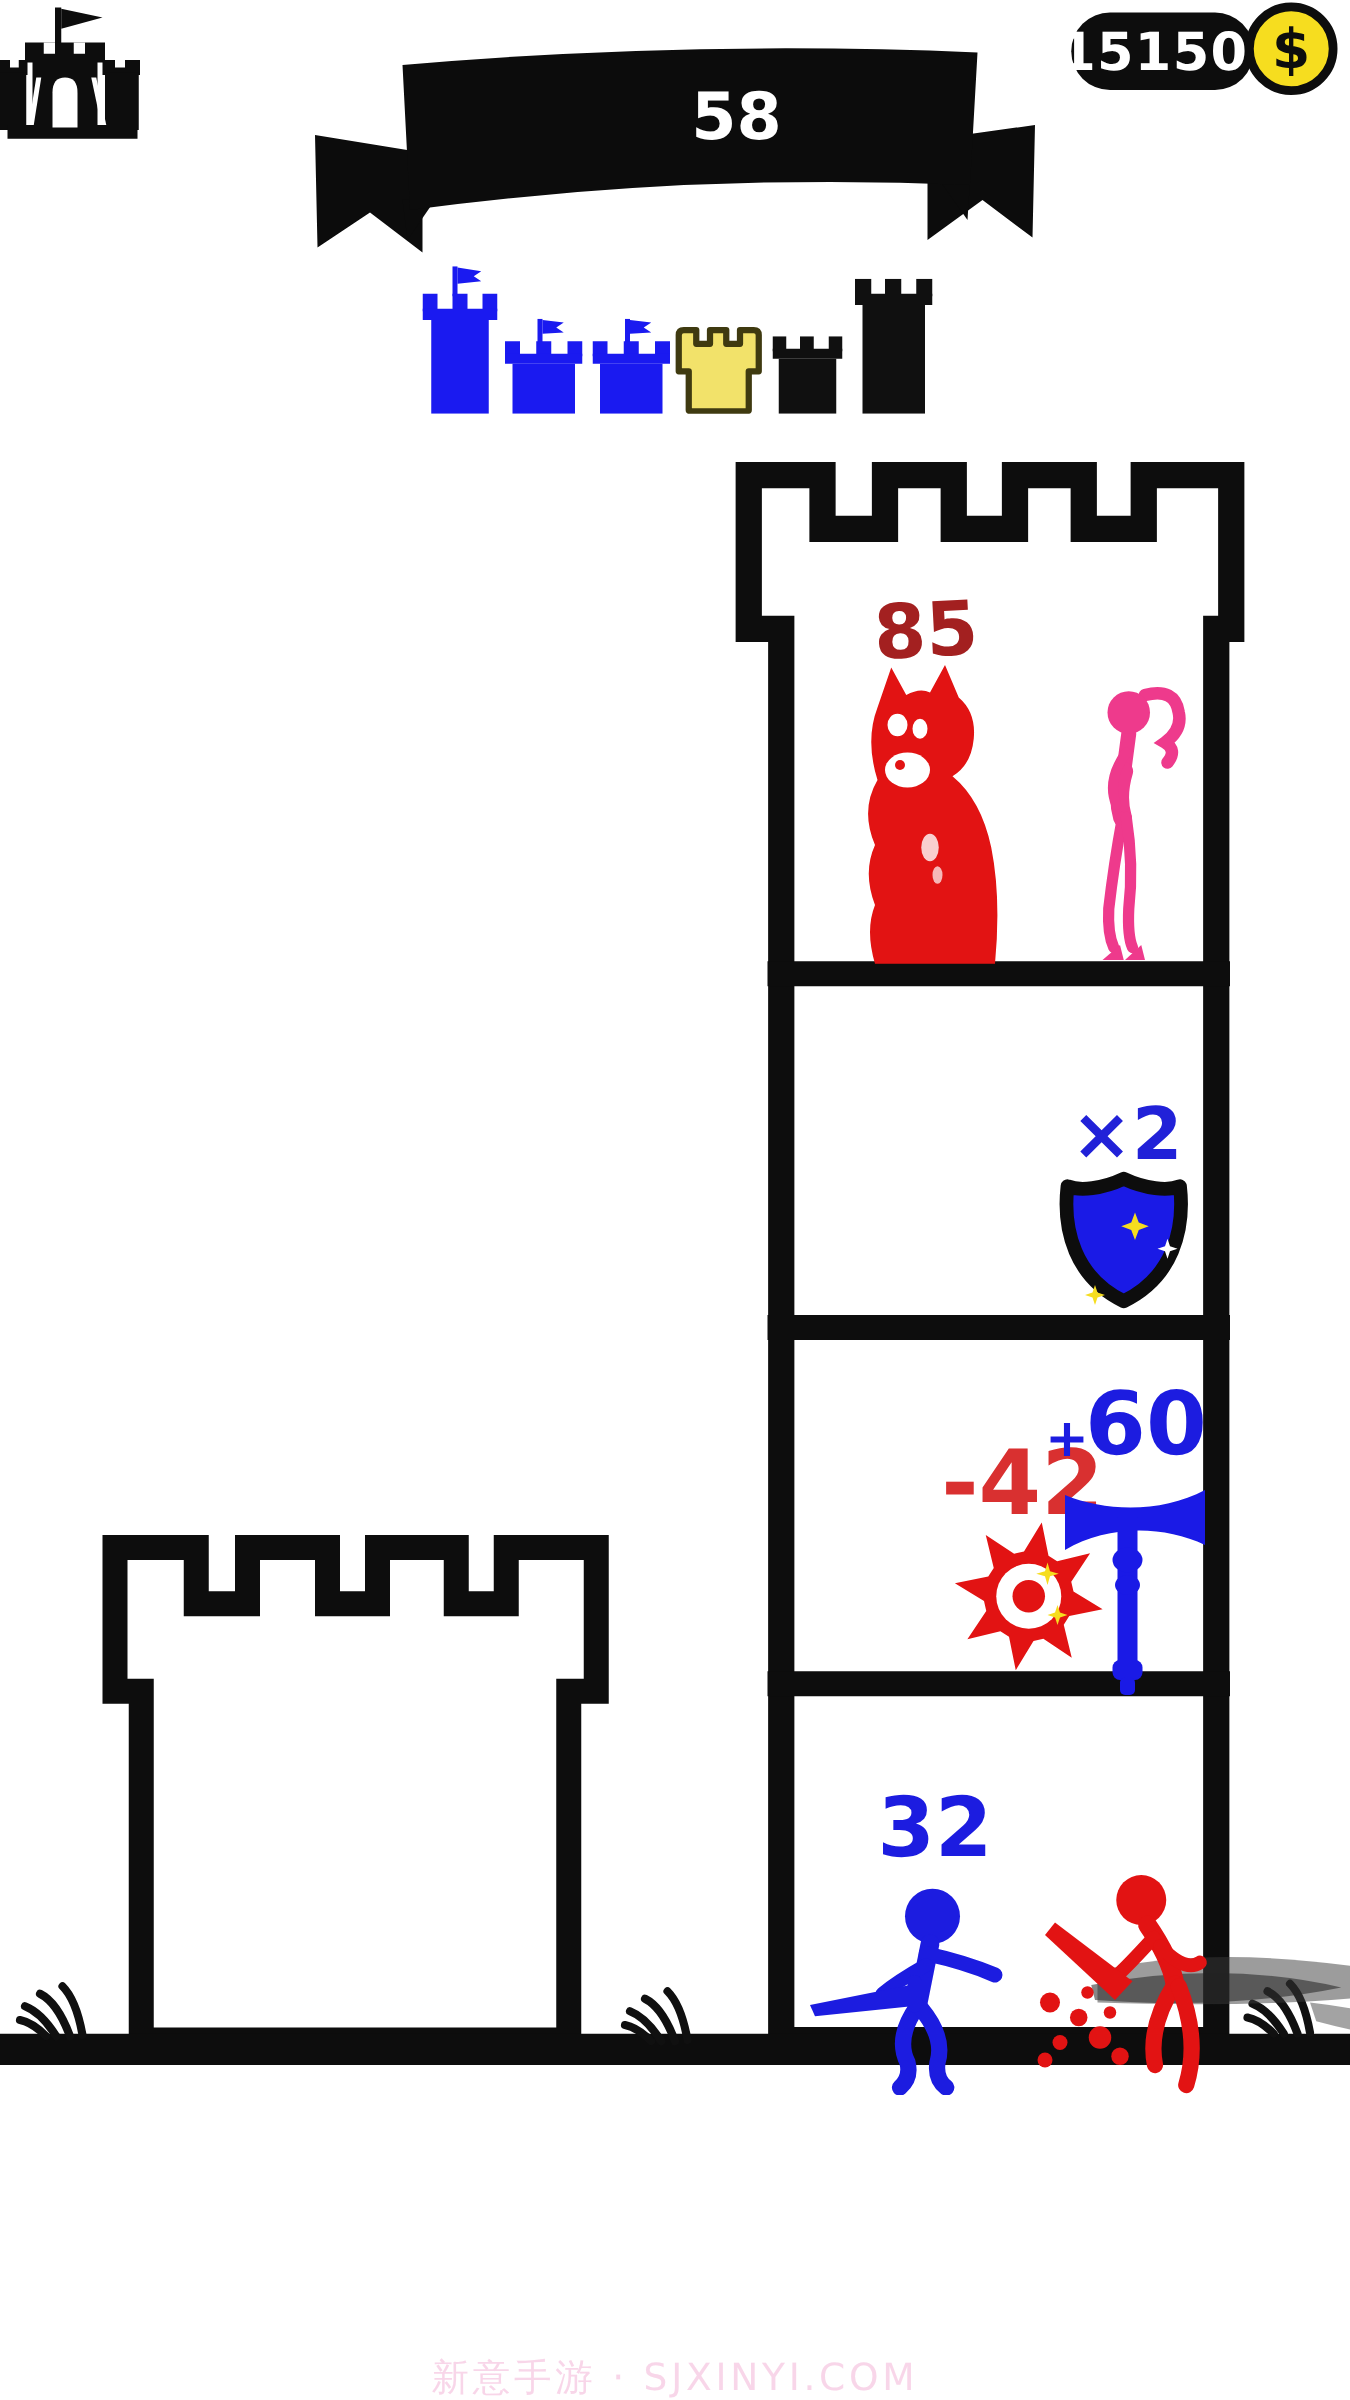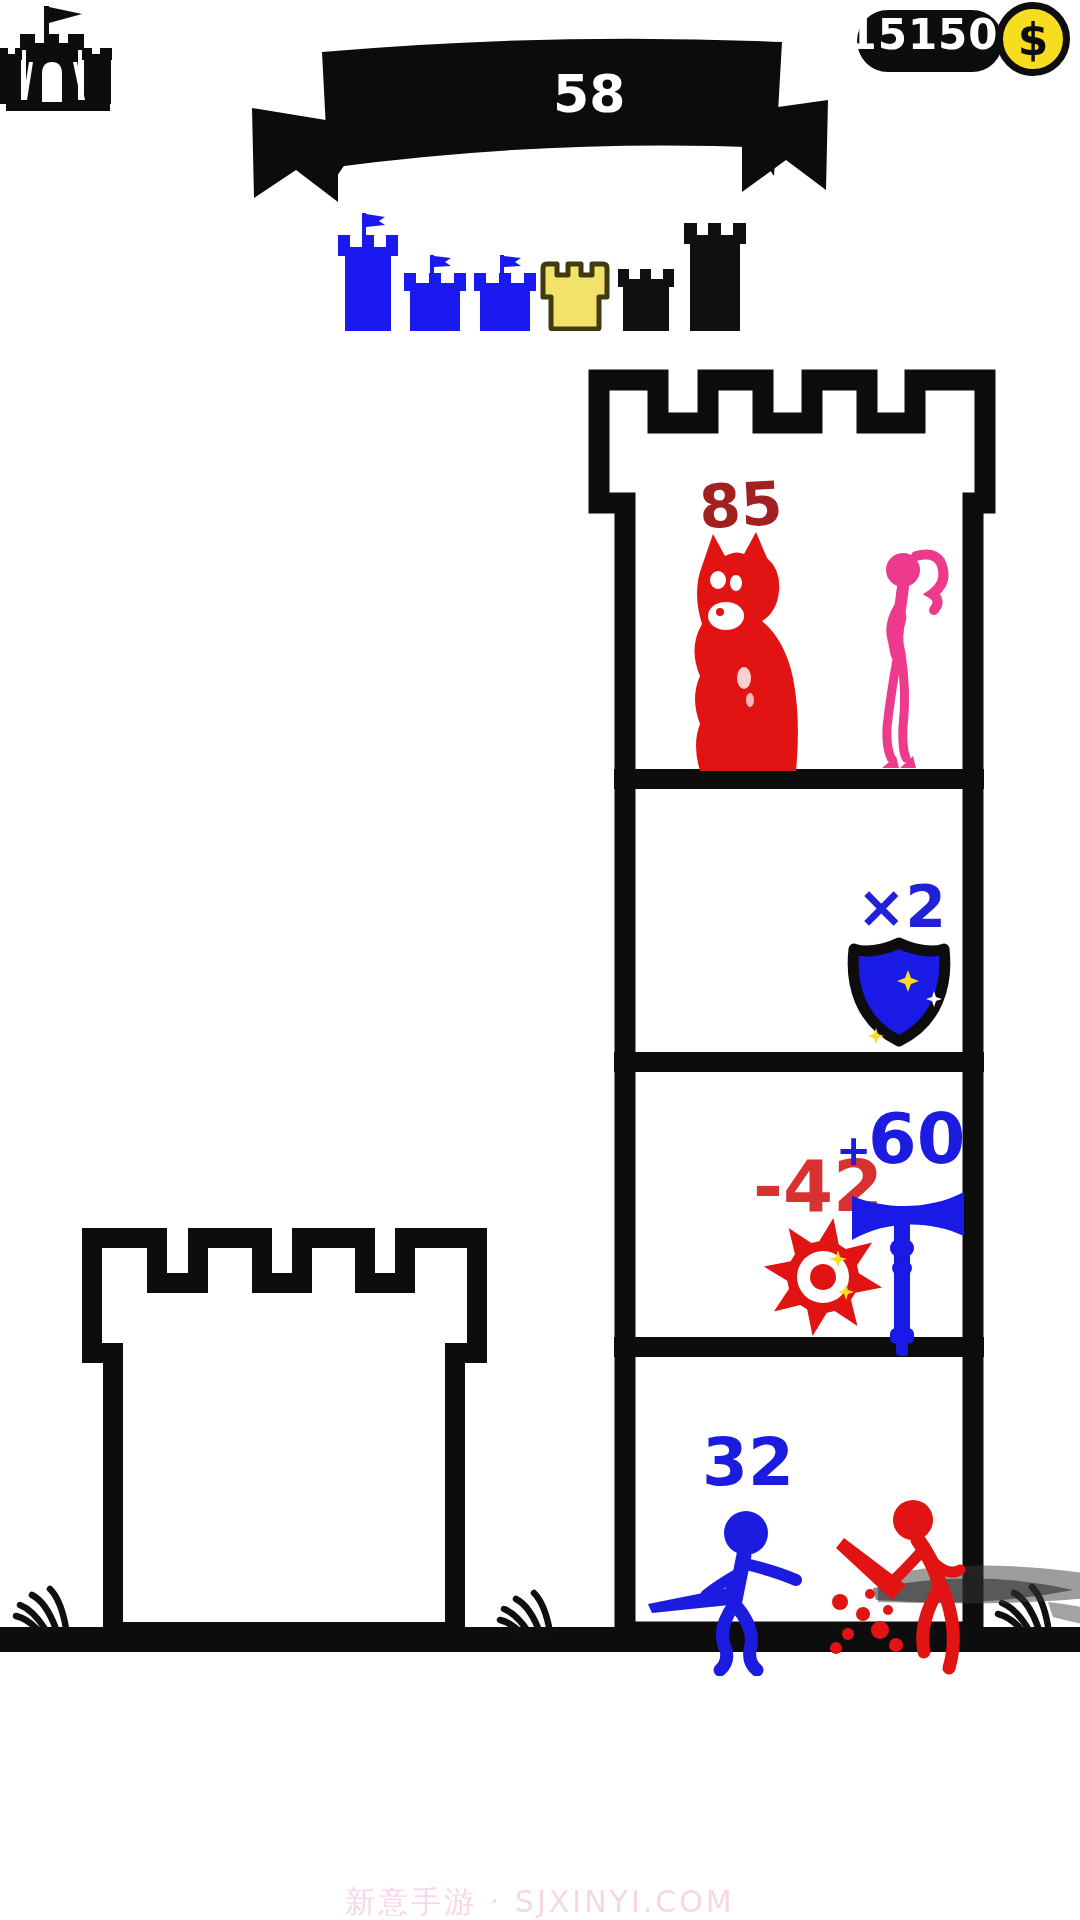--- a/index.html
+++ b/index.html
@@ -15,21 +15,21 @@
   .num{position:absolute;line-height:1;font-weight:bold;white-space:nowrap;}
   .hp-top{left:52px;top:84px;font-size:60px;color:#a32020;transform:rotate(-3deg);}
   .mult{left:210px;top:88px;font-size:58px;color:#2121d8;}
   .debuff{left:106px;top:77px;font-size:72px;color:#d93030;}
   .buff-sign{left:189px;top:57px;font-size:42px;color:#1c1ce0;}
   .buff-val{left:221px;top:31px;font-size:70px;color:#1c1ce0;}
   .hp-hero{left:55px;top:28px;font-size:66px;color:#1c1ce0;}
   
   .hud{position:absolute;z-index:3;}
   .coin-pill{left:857px;top:10px;width:146px;height:62px;background:#0d0d0d;border-radius:32px;
-             display:flex;align-items:flex-start;justify-content:center;padding-right:14px;box-sizing:border-box;}
+             display:flex;align-items:center;justify-content:center;padding-right:14px;box-sizing:border-box;}
   .coin-pill span{color:#fff;font-size:42px;font-weight:bold;letter-spacing:1px;}
   .coin{left:996px;top:2px;width:74px;height:74px;border-radius:50%;background:#f6dd1f;
         border:7px solid #0d0d0d;box-sizing:border-box;display:flex;align-items:center;justify-content:center;}
   .coin span{font-size:44px;font-weight:bold;color:#0d0d0d;}
   .level{left:553px;top:64px;width:120px;text-align:left;font-size:52px;font-weight:bold;color:#ffffff;z-index:4;}
   .watermark{left:0;top:1882px;width:1080px;text-align:center;font-size:30px;letter-spacing:3px;
              color:rgba(246,200,225,0.75);z-index:3;}
 </style>
 </head>
 <body>

